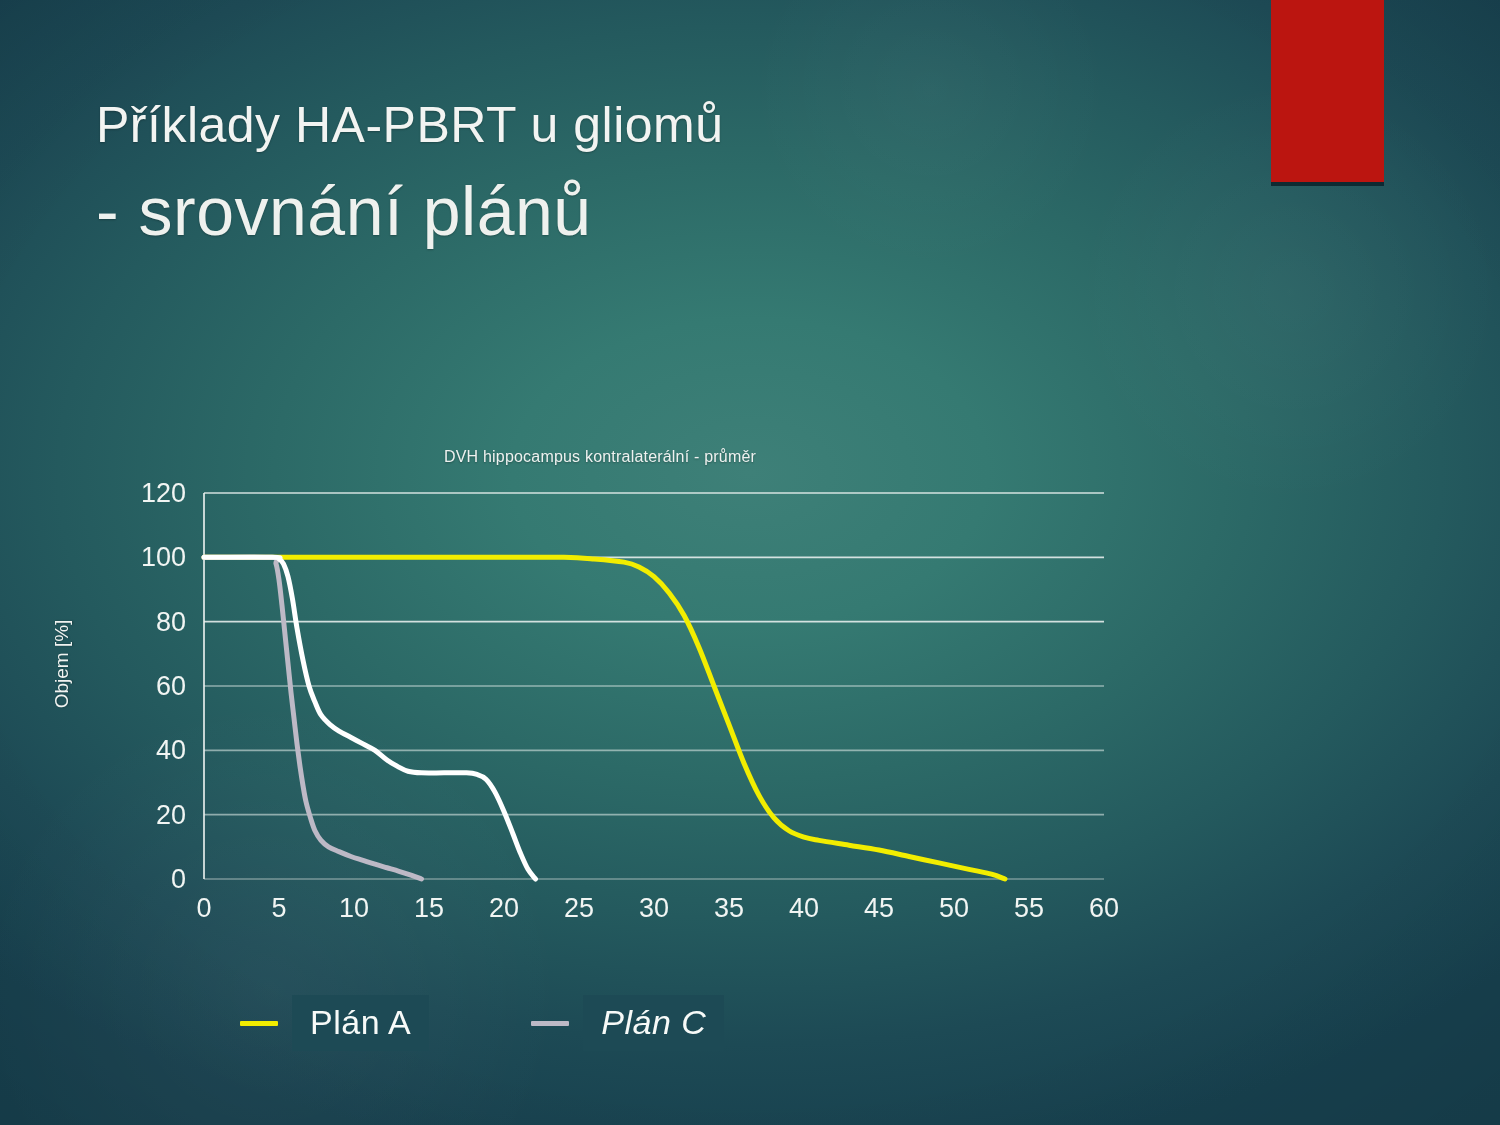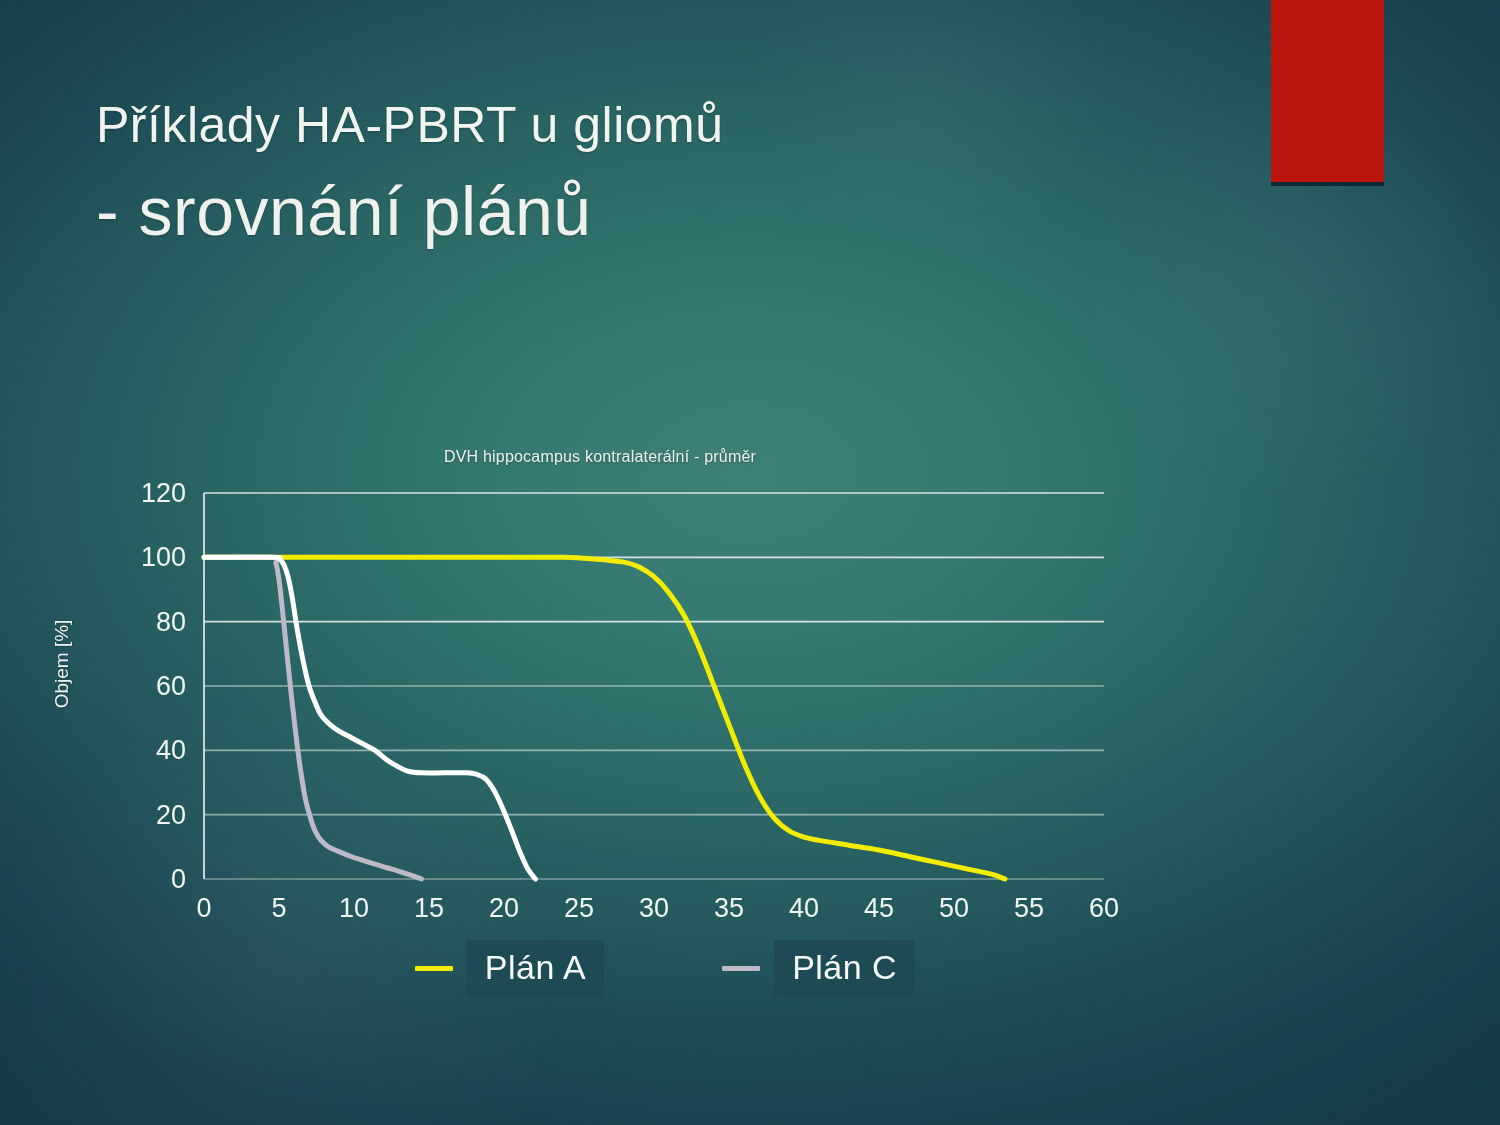--- a/index.html
+++ b/index.html
@@ -107,35 +107,34 @@
     width: 900px;
     text-align: center;
     color: #f0f3f1;
     font-size: 19px;
     text-shadow: 0 1px 2px rgba(0,0,0,0.3);
   }
 
   
   .legend {
     position: absolute;
-    left: 230px; top: 940px;
+    left: 230px; top: 995px;
     width: 860px; height: 56px;
     display: flex;
     align-items: center;
-    gap: 16px;
+    gap: 0px;
     z-index: 4;
-    justify-content: center;
   }
   .legend-item {
     display: flex;
     align-items: center;
   }
   .legend-item.a { margin-left: 10px; }
   .legend-item.b { margin-left: 104px; }
-  .legend-item.c { margin-left: 102px; }
+  .legend-item.c { margin-left: 102px; font-style: italic; }
   .legend-swatch {
     width: 38px; height: 5px;
     border-radius: 1px;
     margin-right: 14px;
     flex: 0 0 auto;
   }
   .legend-label {
     background: #1d4a55;
     color: #f7faf8;
     font-size: 34px;

